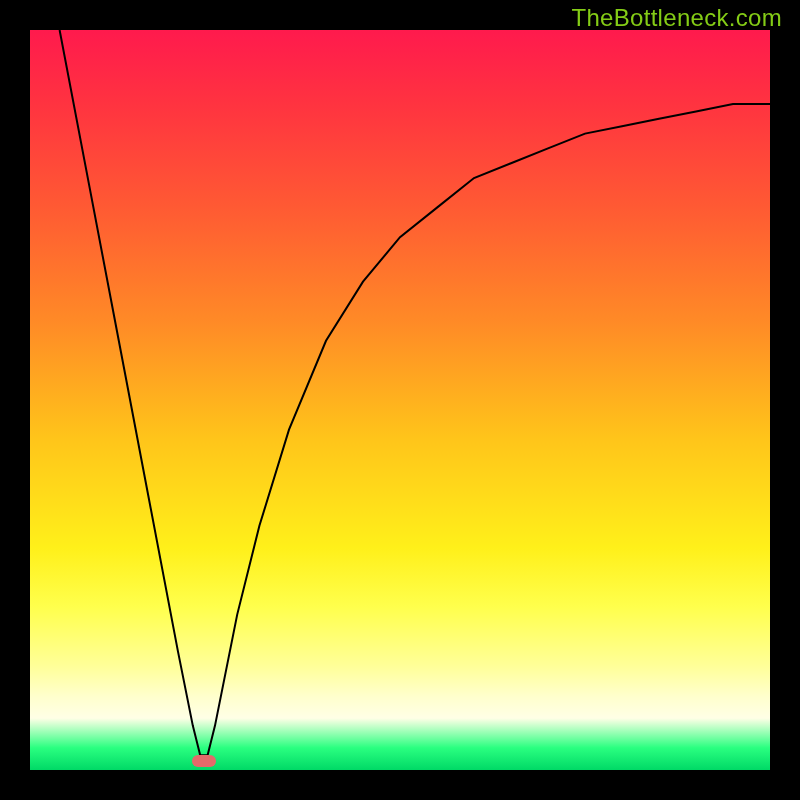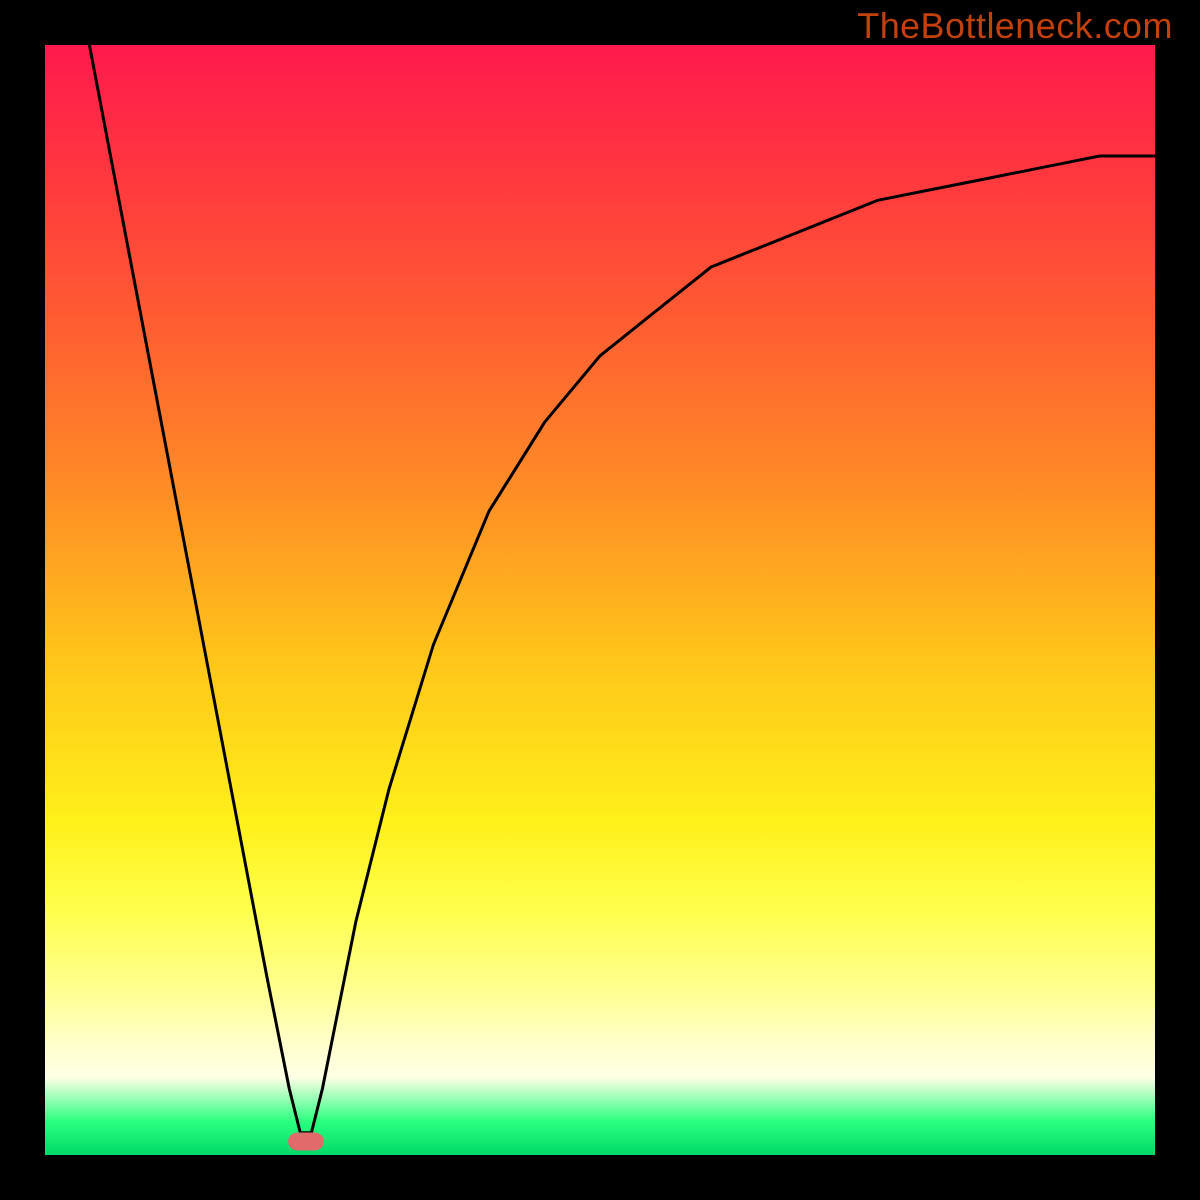--- a/index.html
+++ b/index.html
@@ -45,21 +45,21 @@
     position: absolute;
     top: 0;
     left: 0;
     width: 740px;
     height: 740px;
   }
   .watermark {
     position: absolute;
     top: 4px;
     right: 18px;
-    color: #c2410c;
+    color: #84cc16;
     font-size: 24px;
     font-weight: 500;
     letter-spacing: 0.3px;
   }
   .marker {
     position: absolute;
     background: #e36a6a;
     border-radius: 7px;
   }
 </style>

